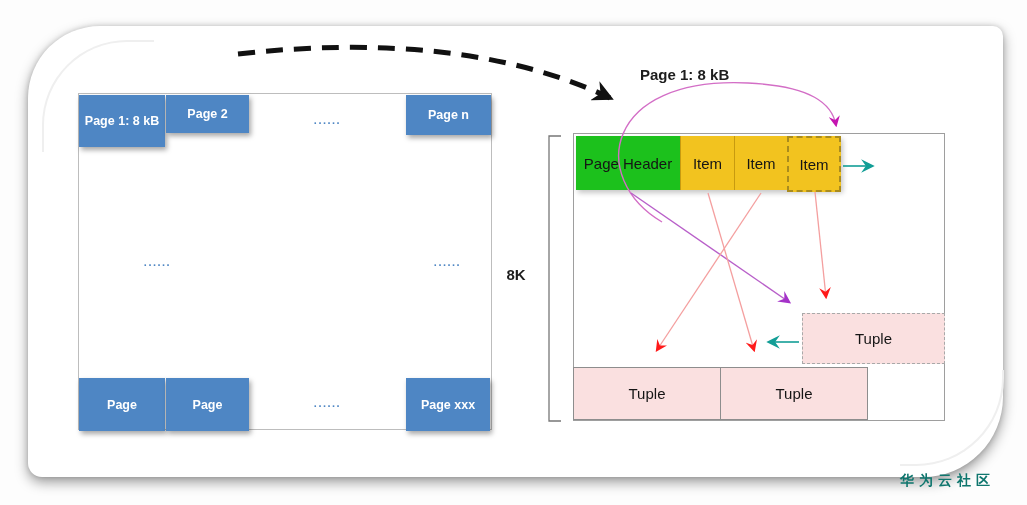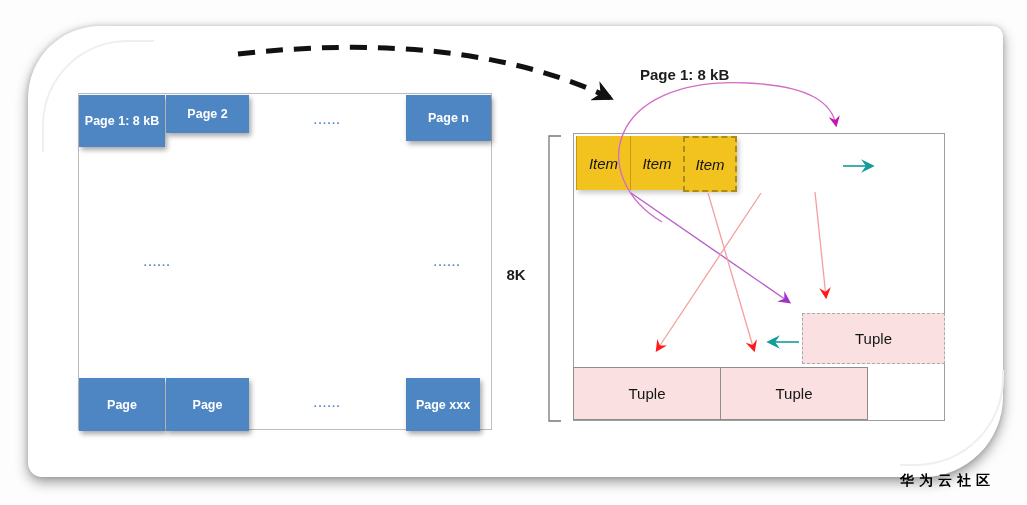--- a/index.html
+++ b/index.html
@@ -39,21 +39,21 @@
   }
   .header-row{
     position:absolute;left:576px;top:136px;height:54px;display:flex;
     box-shadow:2px 3px 5px rgba(0,0,0,.22);
   }
   .cell{
     display:flex;align-items:center;justify-content:center;
     font-size:15px;color:#151515;box-sizing:border-box;white-space:nowrap;
   }
   .page-header{width:104px;background:var(--c-green,#1CC11C);}
-  .item{width:54px;background:var(--c-gold,#F2C31F);border-left:1px solid #c79a10;font-style:italic;}
+  .item{width:54px;background:var(--c-gold,#F2C31F);border-left:1px solid #c79a10;}
   .item.i2{width:53px;}
   .item.dashed{
     width:54px;height:56px;border:2px dashed #a98b1e;background:var(--c-gold,#F2C31F);
   }
   .free-tuple{
     position:absolute;left:802px;top:313px;width:143px;height:51px;
     background:var(--c-pink,#FAE0E0);border:1.5px dashed #a9a9a9;
   }
   .bottom-row{position:absolute;left:573px;top:367px;height:53px;display:flex;}
   .tuple{width:148px;background:var(--c-pink,#FAE0E0);border:1px solid #8d8d8d;}
@@ -63,51 +63,52 @@
   .detail-title{
     position:absolute;left:640px;top:66px;font-size:15px;font-weight:600;color:#1d1d1d;
     white-space:nowrap;
   }
   .size-label{
     position:absolute;left:498px;top:266px;width:36px;text-align:center;
     font-size:15px;font-weight:600;color:#1d1d1d;
   }
   .watermark{
     position:absolute;right:32px;bottom:15px;font-size:14px;font-weight:600;
-    color:#000000;letter-spacing:5px;white-space:nowrap;
+    color:#0f766e;letter-spacing:5px;white-space:nowrap;
   }
   svg.overlay{position:absolute;left:0;top:0;pointer-events:none;}
 </style>
 </head>
 <body>
 
 <div class="stage">
   <div class="card"></div>
   <div class="flourish tl"></div>
   <div class="flourish br"></div>
 
   <div class="disk-box"></div>
   <div class="pblock" style="left:79px;top:95px;width:86px;height:52px;">Page 1: 8 kB</div>
   <div class="pblock" style="left:166px;top:95px;width:83px;height:38px;">Page 2</div>
   <div class="dots" style="left:250px;top:114px;width:155px;">......</div>
-  <div class="pblock" style="left:406px;top:95px;width:85px;height:46px;">Page n</div>
+  <div class="pblock" style="left:406px;top:95px;width:85px;height:40px;">Page n</div>
 
   <div class="dots" style="left:120px;top:256px;width:75px;">......</div>
   <div class="dots" style="left:410px;top:256px;width:75px;">......</div>
 
   <div class="pblock" style="left:79px;top:378px;width:86px;height:53px;">Page</div>
   <div class="pblock" style="left:166px;top:378px;width:83px;height:53px;">Page</div>
   <div class="dots" style="left:250px;top:397px;width:155px;">......</div>
-  <div class="pblock" style="left:406px;top:378px;width:74px;height:53px;">Page xxx</div>
+  <div class="pblock" style="left:406px;top:378px;width:84px;height:53px;">Page xxx</div>
 
   <div class="detail-title">Page 1: 8 kB</div>
   <div class="size-label">8K</div>
   <div class="detail-box"></div>
 
   <div class="header-row">
+    <div class="cell page-header">Page Header</div>
     <div class="cell item">Item</div>
     <div class="cell item i2">Item</div>
     <div class="cell item dashed">Item</div>
   </div>
 
   <div class="cell free-tuple">Tuple</div>
 
   <div class="bottom-row">
     <div class="cell tuple">Tuple</div>
     <div class="cell tuple t2">Tuple</div>

